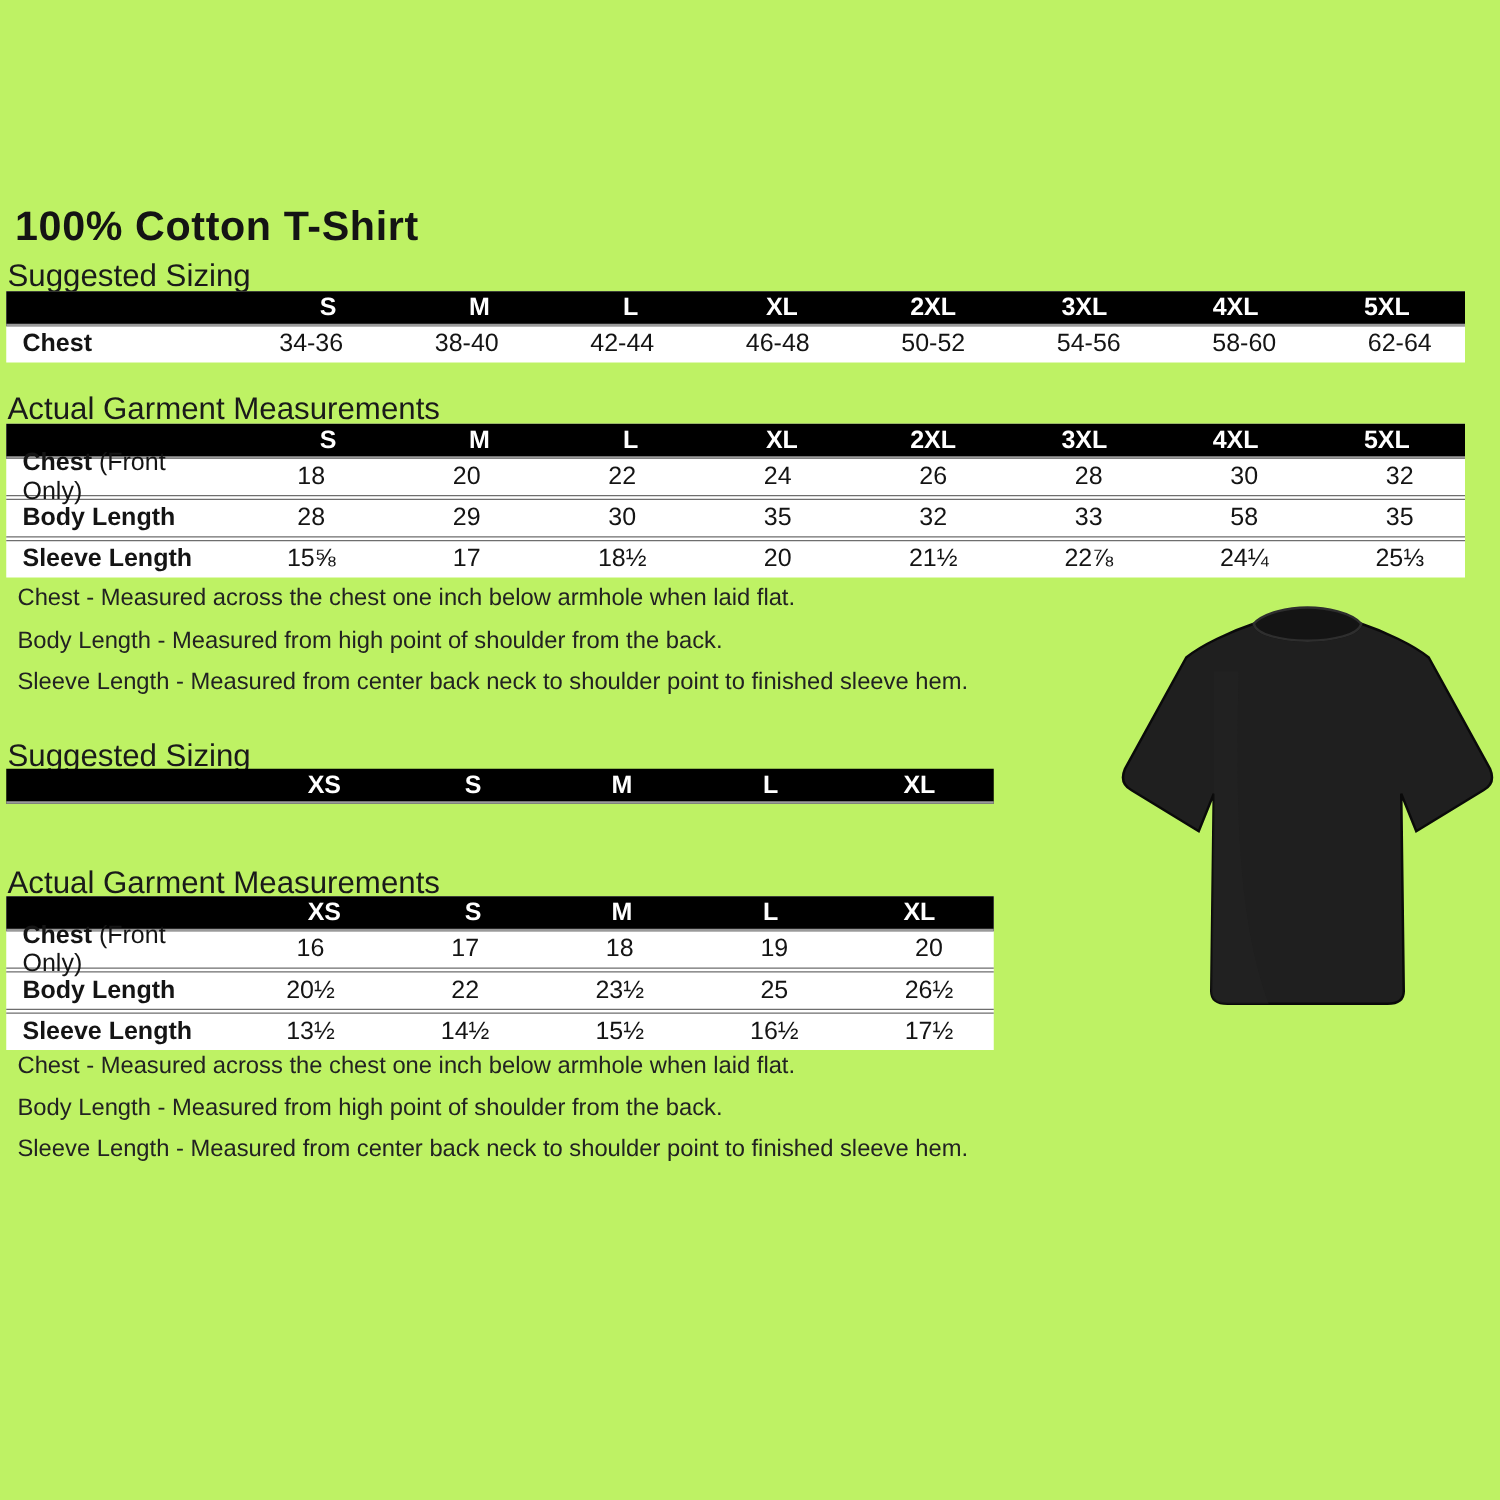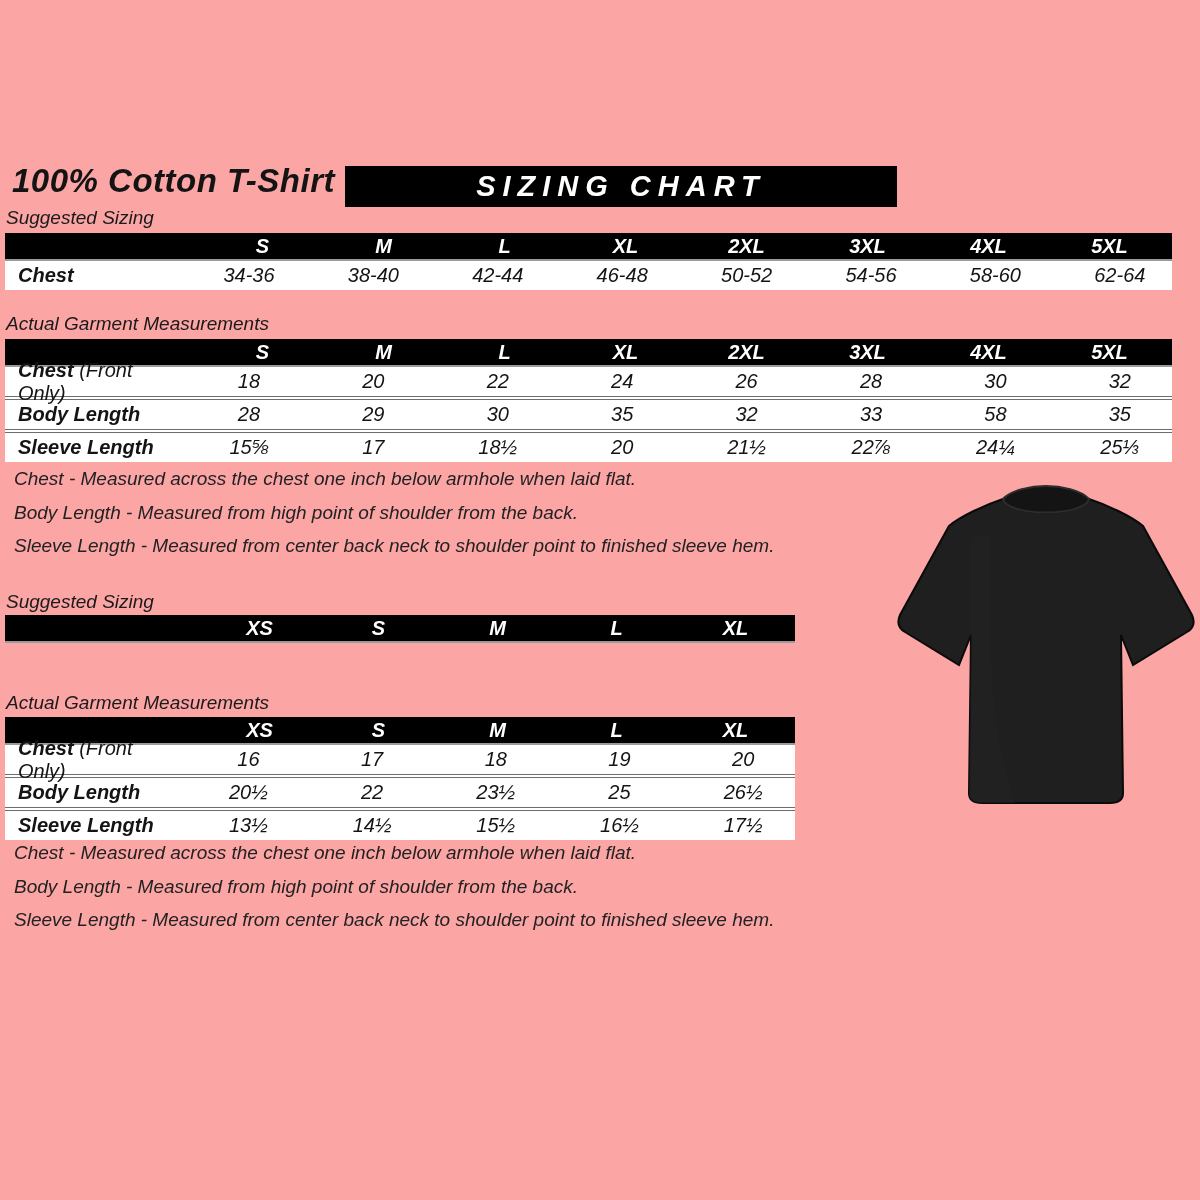--- a/index.html
+++ b/index.html
@@ -1,26 +1,26 @@
 <!DOCTYPE html>
 <html><head>
 <meta charset="utf-8">
 <style>
   html,body{margin:0;padding:0;background:#fff;}
   .page{
-    position:relative;width:1200px;height:1200px;background:#fca5a5;
-    font-family:"Liberation Sans",sans-serif;color:#141414;overflow:hidden;font-style:italic;
+    position:relative;width:1200px;height:1200px;background:#bef264;
+    font-family:"Liberation Sans",sans-serif;color:#141414;overflow:hidden;
   }
   .abs{position:absolute;}
   .page-title{font-weight:bold;font-size:33px;letter-spacing:0.5px;}
   .banner{
     background:#000;color:#fff;display:flex;align-items:center;justify-content:center;
     font-weight:bold;font-size:29px;letter-spacing:7px;
   }
-  .seclabel{font-size:19px;color:#1a1a1a;}
+  .seclabel{font-size:25px;color:#1a1a1a;}
   
   .tbl{background:#fff;}
   .thead{display:flex;align-items:center;background:#000;height:26px;border-bottom:2px solid #9a9a9a;}
   .thead .col{color:#ffffff;font-weight:bold;font-size:20px;}
   .trow{display:flex;align-items:center;height:29px;font-size:20px;gap:20px;}
   .col{text-align:center;}
   .atbl .lblcell{width:197px;}
   .atbl .col{width:121px;}
   .ytbl .lblcell{width:195px;}
   .ytbl .col{width:119px;}
@@ -31,21 +31,20 @@
   
   .notes{font-size:19px;line-height:33.5px;color:#222;}
   .tee{display:block;}
 </style>
 </head>
 <body>
 
 <div class="page">
 
   <div class="abs page-title" style="left:12px;top:162px;">100% Cotton T-Shirt</div>
-  <div class="abs banner" style="left:345px;top:166px;width:552px;height:41px;">SIZING CHART</div>
 
   <div class="abs seclabel" style="left:6px;top:207px;">Suggested Sizing</div>
 
   <div class="abs tbl atbl" style="left:5px;top:233px;width:1167px;">
     <div class="thead">
       <div class="lblcell"></div>
       <div class="col">S</div>
       <div class="col">M</div>
       <div class="col">L</div>
       <div class="col">XL</div>

